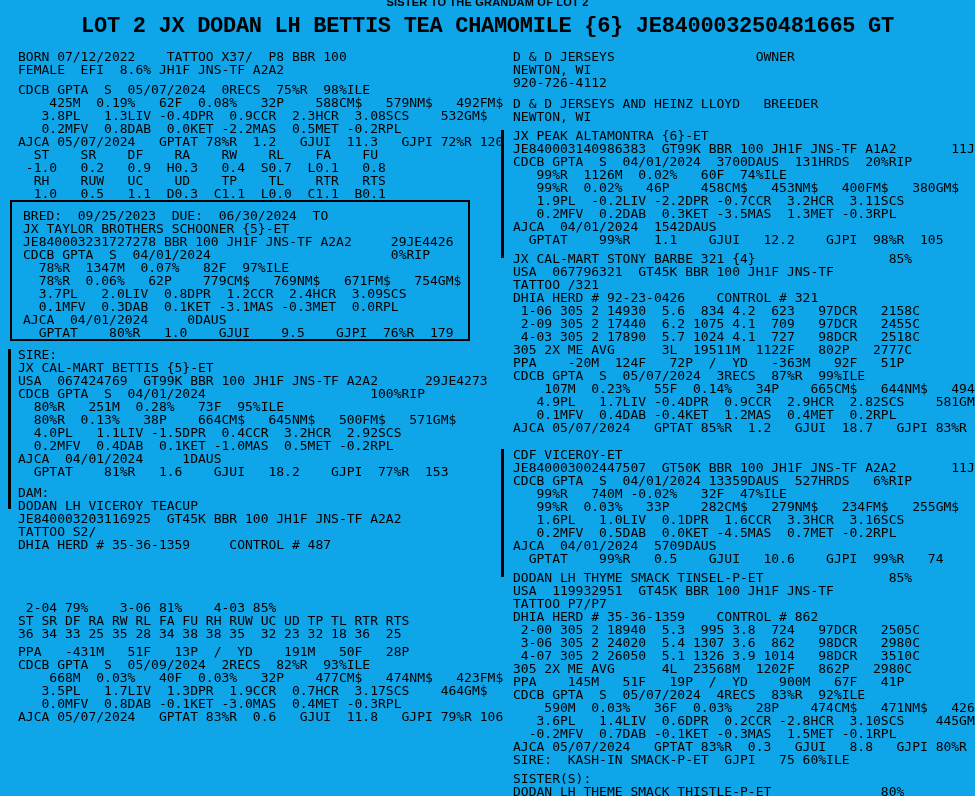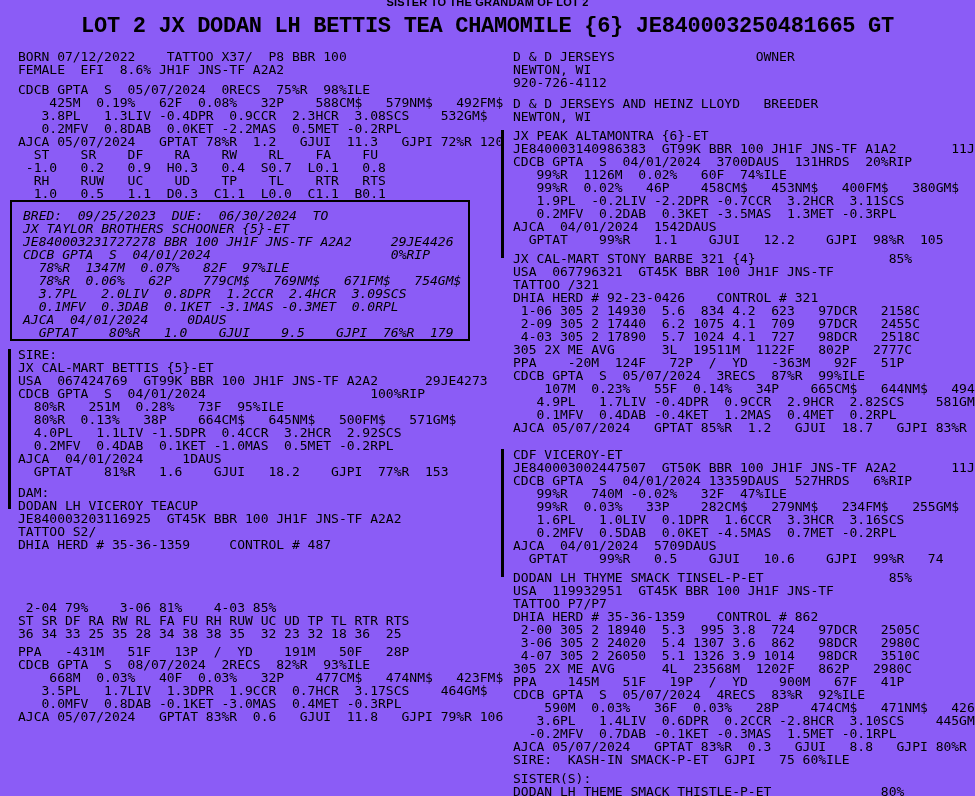--- a/index.html
+++ b/index.html
@@ -4,21 +4,21 @@
 <style>
   html, body {
     margin: 0;
     padding: 0;
     background: #ffffff;
   }
   .page {
     position: relative;
     width: 975px;
     height: 796px;
-    background: #8b5cf6;
+    background: #0ea5e9;
     color: #000000;
     overflow: hidden;
     font-family: "DejaVu Sans Mono", "Liberation Mono", monospace;
   }
   .top-note {
     position: absolute;
     top: -4px;
     left: 0;
     width: 975px;
     text-align: center;
@@ -56,21 +56,20 @@
     left: 10px;
     top: 200px;
     width: 460px;
     height: 141px;
     border: 2px solid #000000;
     box-sizing: border-box;
   }
   .bred-box pre.block {
     position: static;
     padding: 7px 0 11px 11px;
-    font-style: italic;
   }
   .vbar {
     position: absolute;
     width: 3px;
     background: #000000;
   }
   #bar-sire   { left: 8px;   top: 349px; height: 160px; }
   #bar-pgs    { left: 501px; top: 130px; height: 128px; }
   #bar-mgs    { left: 501px; top: 449px; height: 128px; }
   
@@ -137,21 +136,21 @@
 
   <pre class="block lcol" id="dam-header">DAM:
 DODAN LH VICEROY TEACUP
 JE840003203116925  GT45K BBR 100 JH1F JNS-TF A2A2
 TATTOO S2/
 DHIA HERD # 35-36-1359     CONTROL # 487</pre>
   <pre class="block lcol" id="dam-appraisal"> 2-04 79%    3-06 81%    4-03 85%
 ST SR DF RA RW RL FA FU RH RUW UC UD TP TL RTR RTS
 36 34 33 25 35 28 34 38 38 35  32 23 32 18 36  25</pre>
   <pre class="block lcol" id="dam-genomics">PPA   -431M   51F   13P  /  YD    191M   50F   28P
-CDCB GPTA  S  08/07/2024  2RECS  82%R  93%ILE
+CDCB GPTA  S  05/09/2024  2RECS  82%R  93%ILE
     668M  0.03%   40F  0.03%   32P    477CM$   474NM$   423FM$
    3.5PL   1.7LIV  1.3DPR  1.9CCR  0.7HCR  3.17SCS    464GM$
    0.0MFV  0.8DAB -0.1KET -3.0MAS  0.4MET -0.3RPL
 AJCA 05/07/2024   GPTAT 83%R  0.6   GJUI  11.8   GJPI 79%R 106</pre>
 
   <pre class="block rcol" id="owner">D &amp; D JERSEYS                  OWNER
 NEWTON, WI
 920-726-4112</pre>
   <pre class="block rcol" id="breeder">D &amp; D JERSEYS AND HEINZ LLOYD   BREEDER
 NEWTON, WI</pre>

